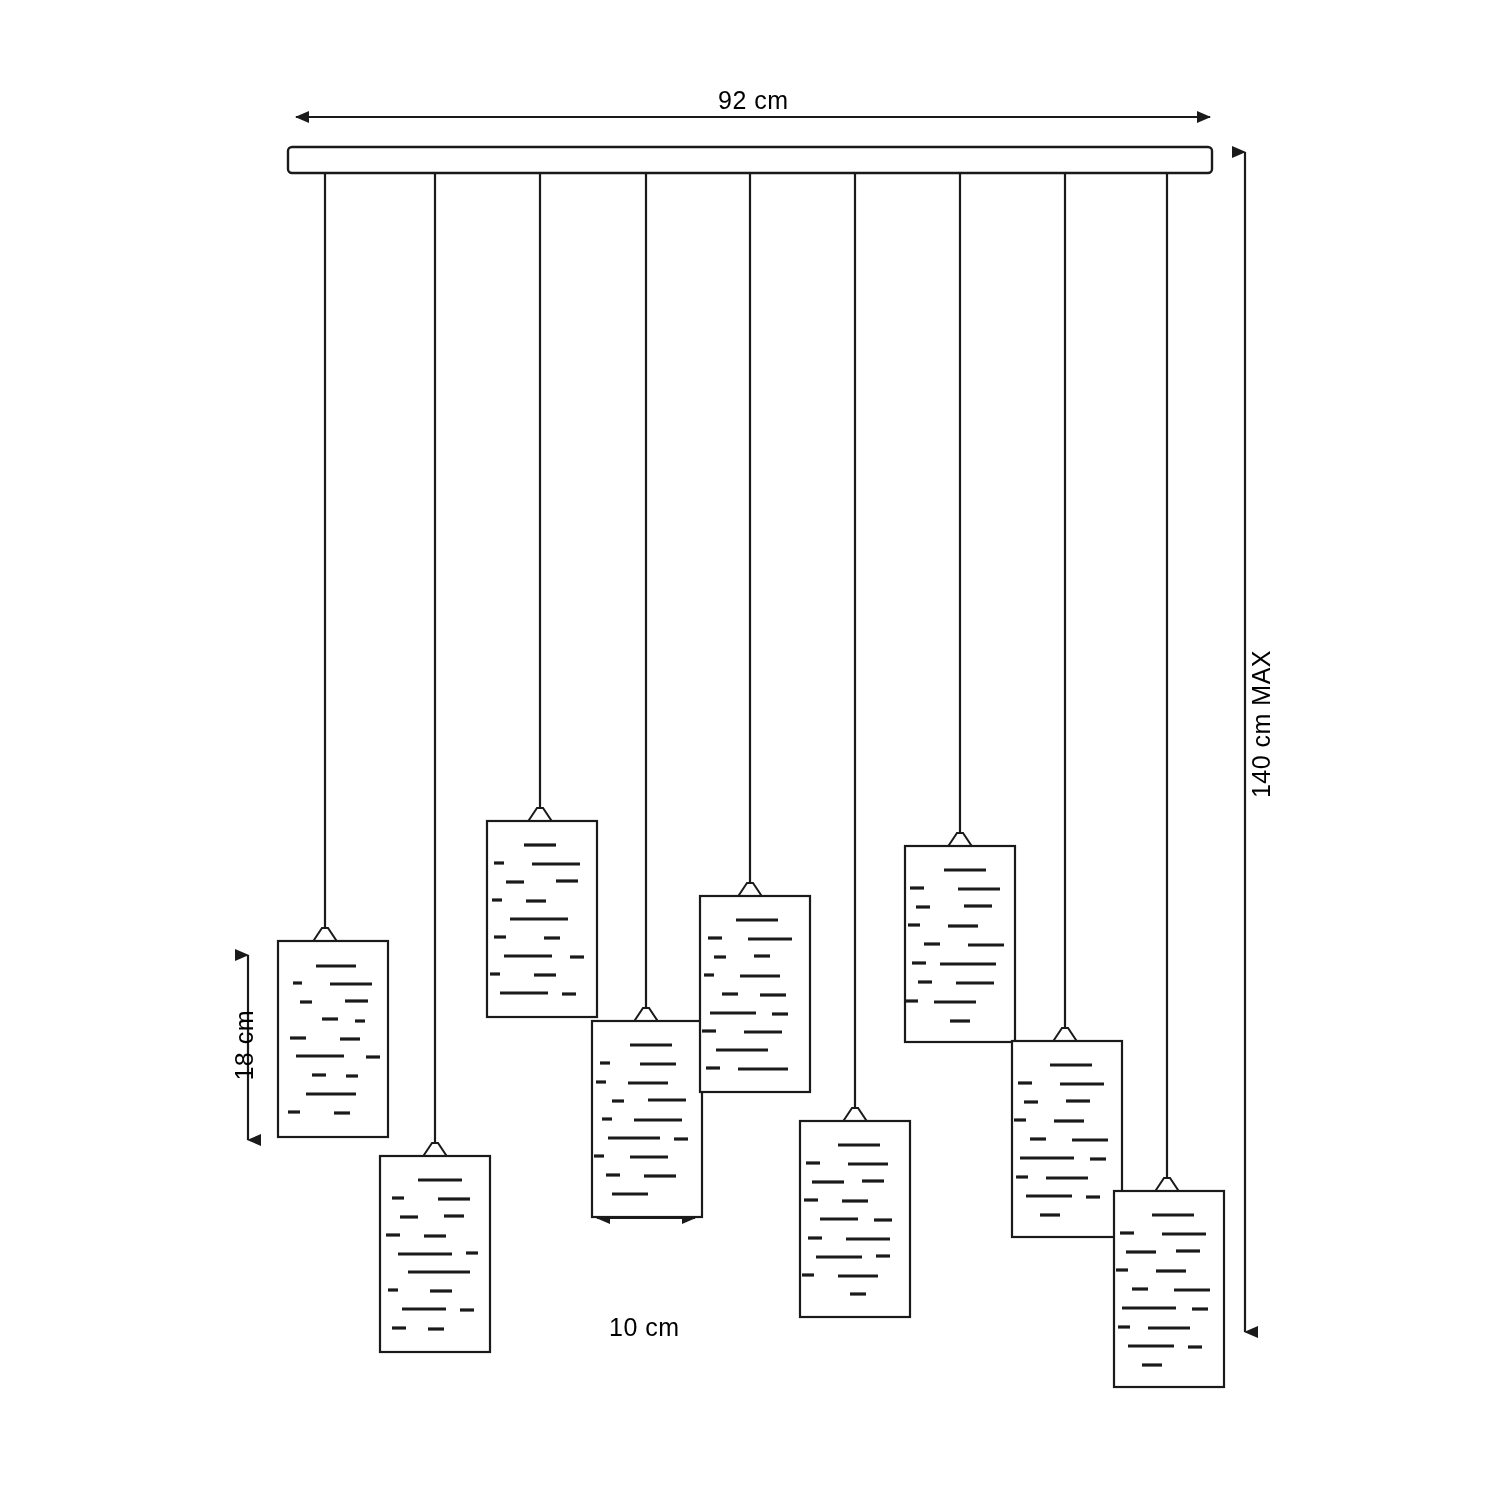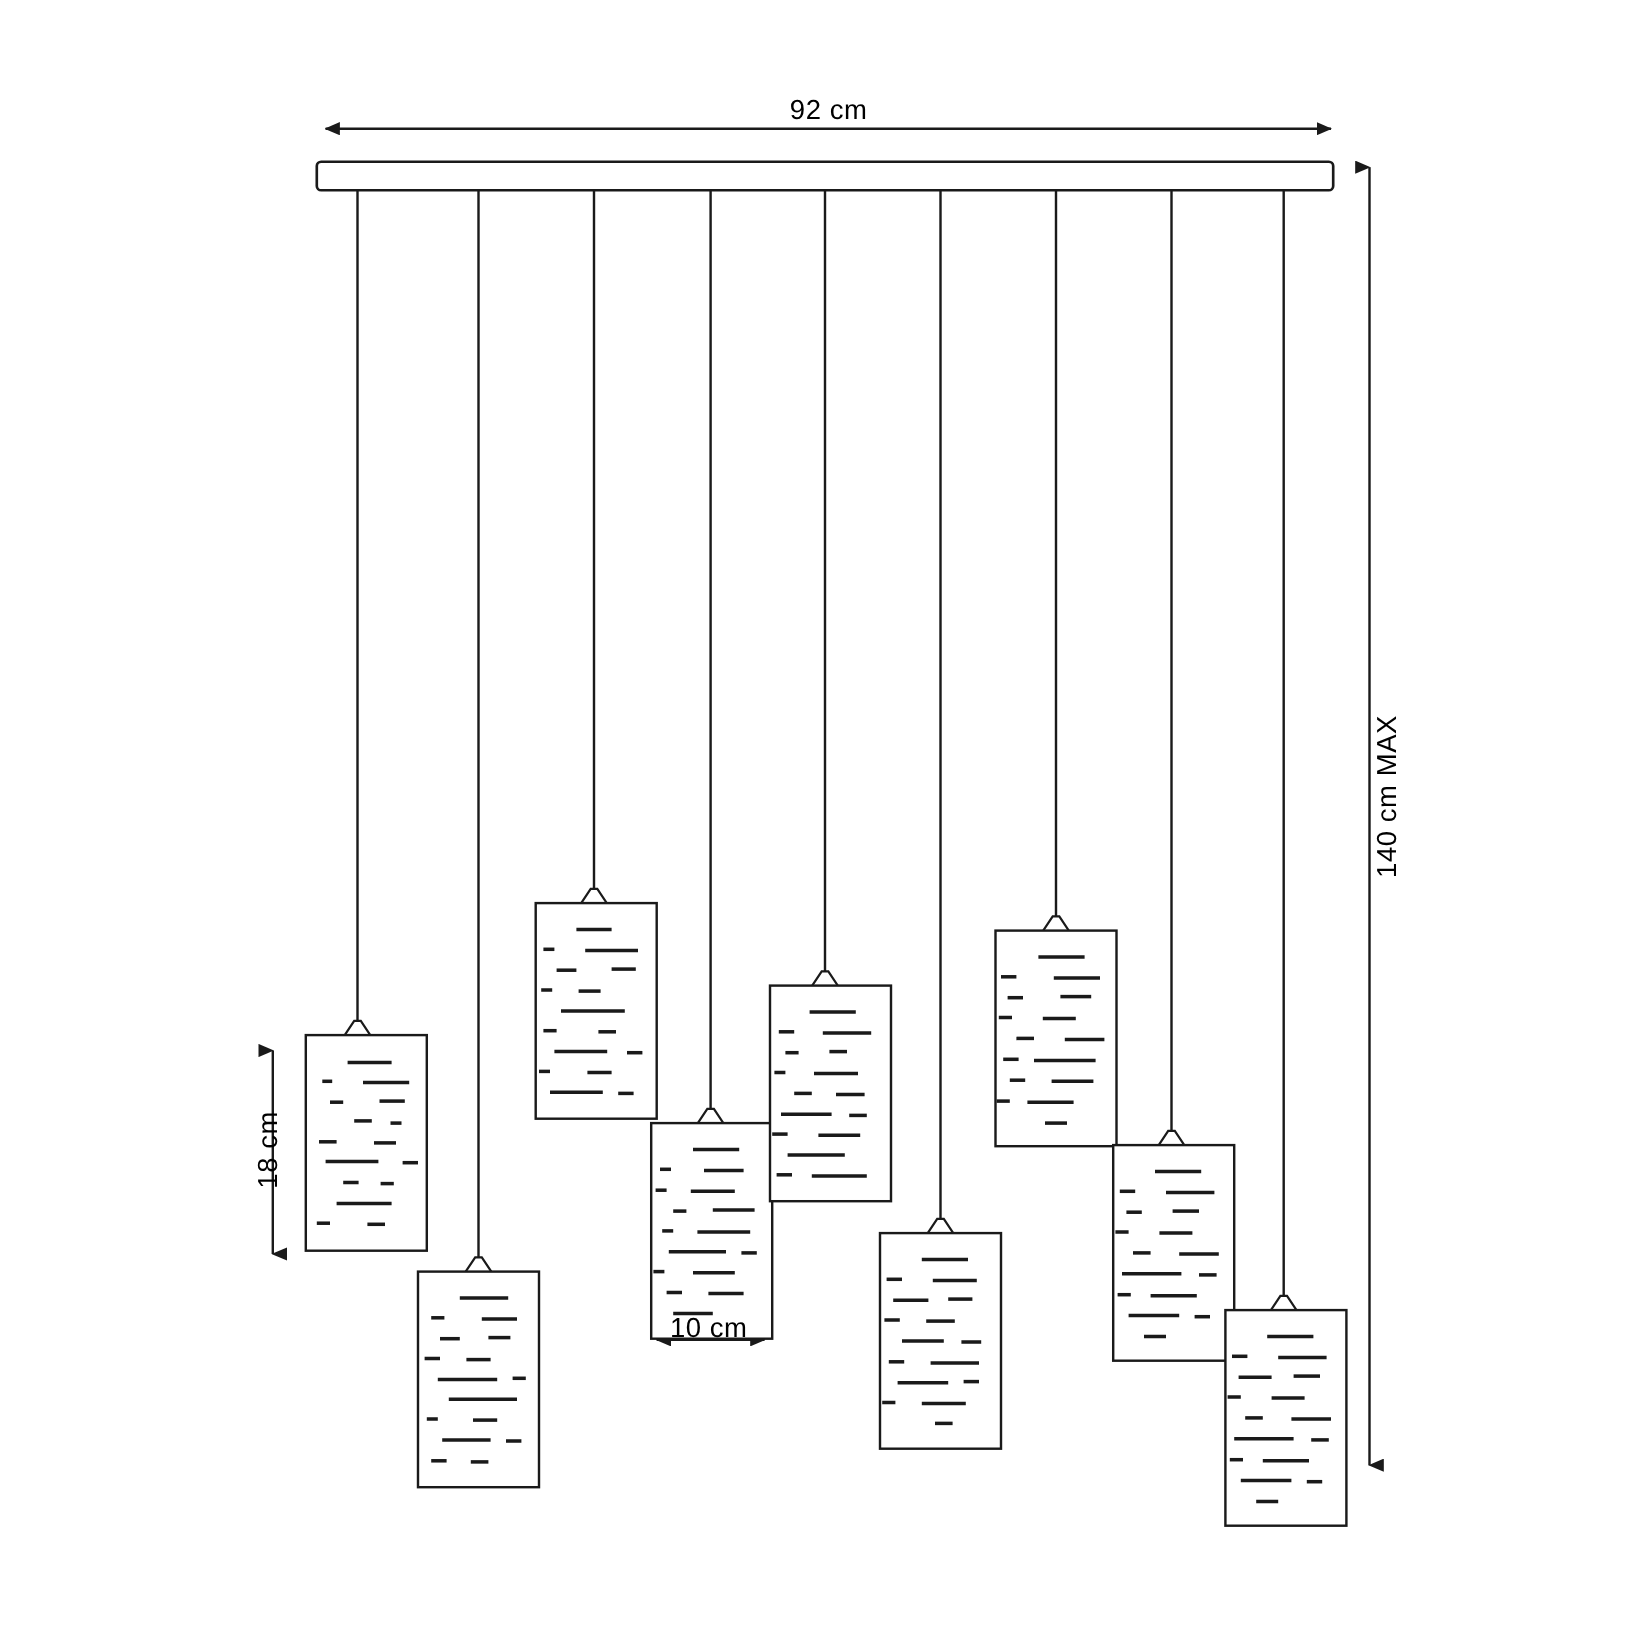--- a/index.html
+++ b/index.html
@@ -45,21 +45,21 @@
     transform: rotate(-90deg) translate(-100%, 0);
   }
   #label-shade-height {
     left: 230px;
     top: 1010px;
     transform-origin: left top;
     transform: rotate(-90deg) translate(-100%, 0);
   }
   #label-shade-width {
     left: 609px;
-    top: 1193px;
+    top: 1313px;
   }
 </style>
 </head>
 <body>
 
 <div id="stage">
 
   <svg class="diagram" viewBox="0 0 1500 1500">
     <defs>
       <marker id="arrH" markerWidth="14" markerHeight="12" refX="13" refY="6" orient="auto" markerUnits="userSpaceOnUse">

